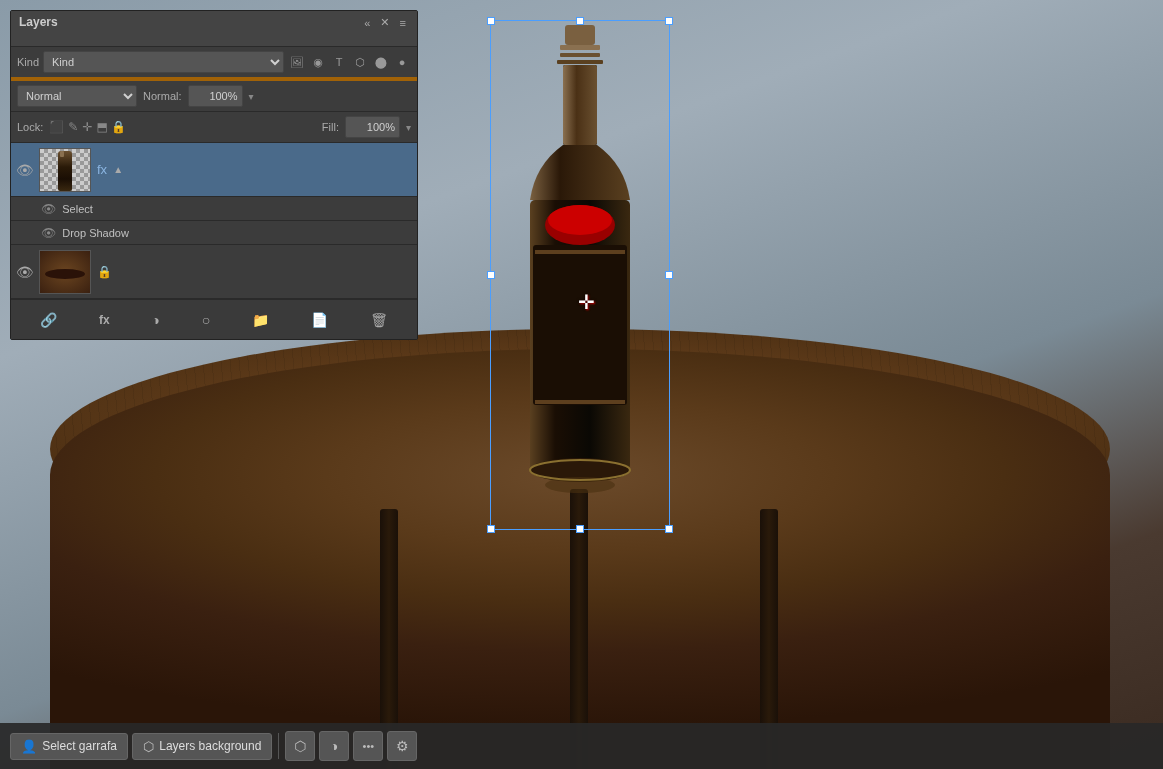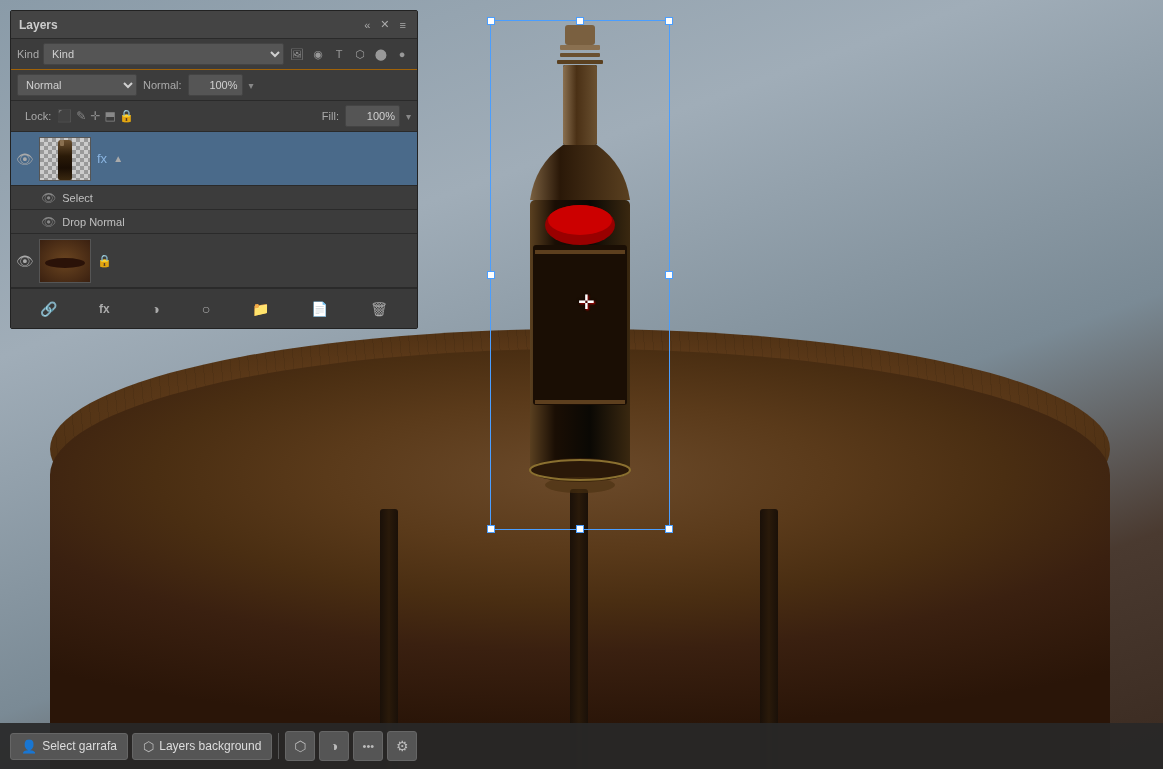--- a/index.html
+++ b/index.html
@@ -153,26 +153,26 @@
       width: 408px;
       background: #3c3c3c;
       border: 1px solid #222;
       border-radius: 2px;
       color: #d0d0d0;
       z-index: 100;
     }
 
     .panel-titlebar {
       display: flex;
-      align-items: center;
+      align-items: flex-start;
       justify-content: space-between;
       background: #444;
       padding: 4px 8px;
       border-bottom: 1px solid #2a2a2a;
-      height: 28px;
+      height: 36px;
     }
 
     .panel-title {
       font-size: 12px;
       color: #ccc;
       font-weight: bold;
     }
 
     .panel-controls {
       display: flex;
@@ -187,21 +187,21 @@
       padding: 1px 3px;
     }
 
     
     .filter-row {
       display: flex;
       align-items: center;
       padding: 4px 6px;
       gap: 4px;
       background: #3c3c3c;
-      border-bottom: 1px solid #a16207;
+      border-bottom: 4px solid #a16207;
     }
 
     .filter-label {
       font-size: 11px;
       color: #aaa;
     }
 
     .filter-kind-select {
       background: #555;
       border: 1px solid #444;
@@ -278,21 +278,20 @@
       display: flex;
       align-items: center;
       padding: 4px 6px;
       gap: 6px;
       border-bottom: 1px solid #2a2a2a;
     }
 
     .lock-label {
       font-size: 11px;
       color: #aaa;
-      margin-left: 8px;
     }
 
     .lock-icons {
       display: flex;
       gap: 4px;
       align-items: center;
     }
 
     .lock-icon {
       font-size: 12px;
@@ -671,21 +670,21 @@
       <span style="color:#aaa; font-size:10px;">▲</span>
     </div>
 
     <div class="effect-item">
       <span class="effect-eye">👁</span>
       <span class="effect-name">Select</span>
     </div>
 
     <div class="effect-item">
       <span class="effect-eye">👁</span>
-      <span class="effect-name">Drop Normal</span>
+      <span class="effect-name">Drop Shadow</span>
     </div>
 
     <div class="layer-item">
       <div class="layer-visibility">👁</div>
       <div class="layer-thumb bg-thumb"></div>
       <span class="layer-lock-icon">🔒</span>
     </div>
 
   </div>
 

